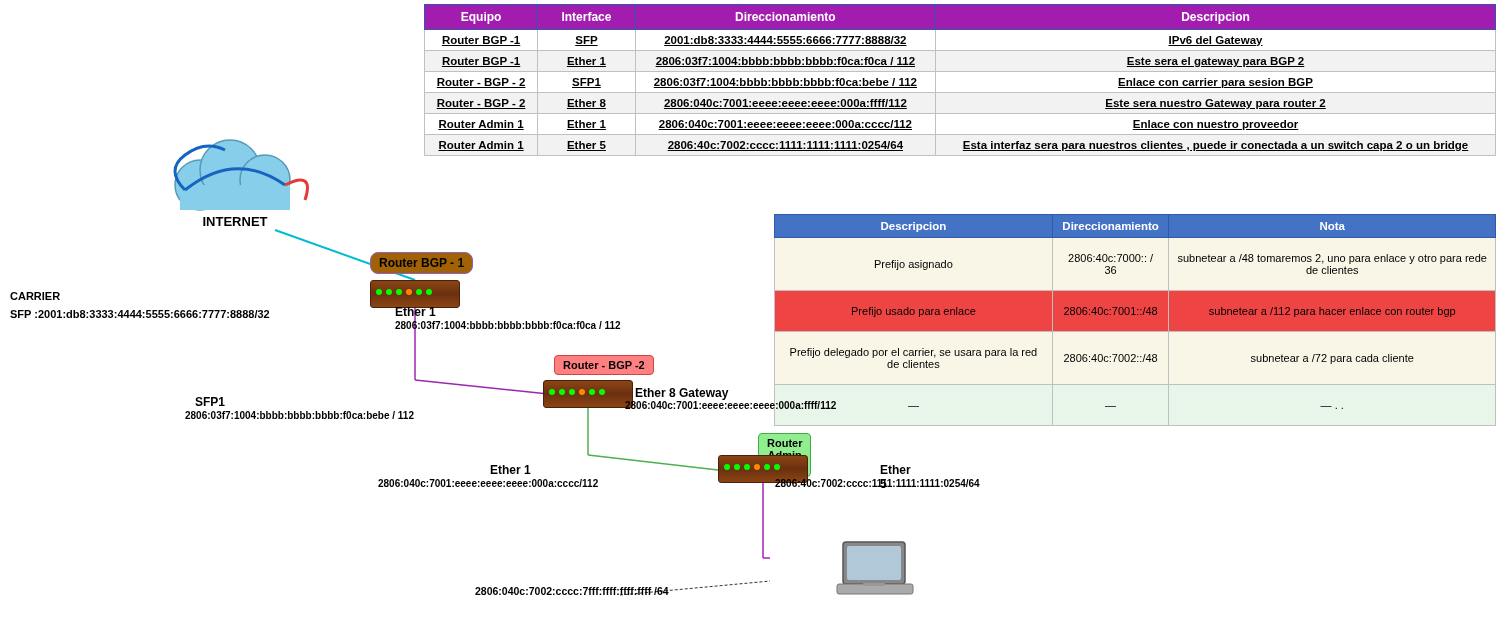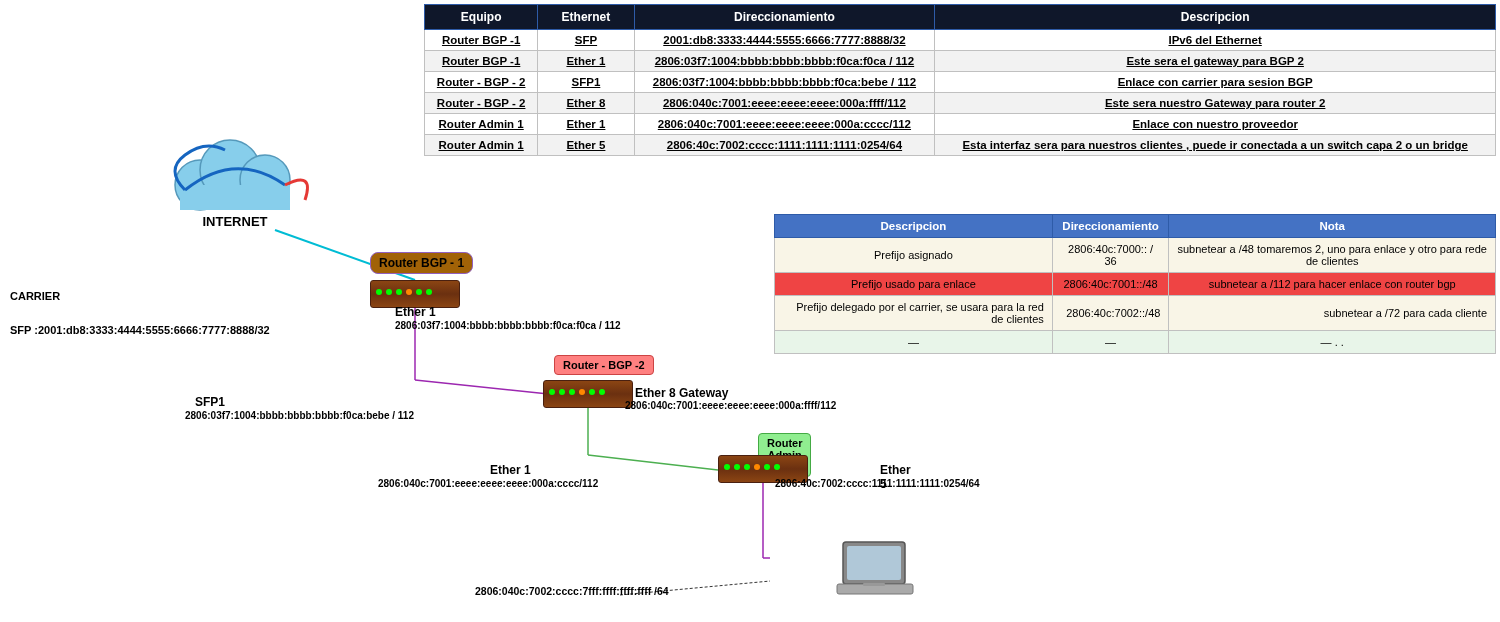--- a/index.html
+++ b/index.html
@@ -20,21 +20,21 @@
       right: 0;
       padding: 4px;
     }
 
     .main-table {
       width: 100%;
       border-collapse: collapse;
       font-size: 12px;
     }
     .main-table th {
-      background: #0f172a;
+      background: #a21caf;
       color: #fff;
       padding: 5px 20px;
       text-align: center;
       border: 1px solid #2e5ba8;
     }
     .main-table td {
       padding: 4px 8px;
       text-align: center;
       border: 1px solid #c0c0c0;
       background: #fff;
@@ -60,29 +60,29 @@
       font-size: 11.5px;
     }
     .second-table th {
       background: #4472c4;
       color: #fff;
       padding: 5px 8px;
       text-align: center;
       border: 1px solid #2e5ba8;
     }
     .second-table td {
-      padding: 5px 8px;
+      padding: 14px 8px;
       text-align: center;
       border: 1px solid #c0c0c0;
       background: #f9f5e7;
       font-size: 11px;
     }
     .second-table tr:first-child td { background: #f9f5e7; }
     .second-table tr:nth-child(2) td { background: #ef4444; margin-top: 16px; }
-    .second-table tr:nth-child(3) td { background: #f9f5e7; text-align: right; }
+    .second-table tr:nth-child(3) td { background: #f9f5e7; }
     .second-table tr:nth-child(4) td { background: #e8f5e9; }
 
     
     .diagram {
       position: absolute;
       top: 0;
       left: 0;
       width: 770px;
       height: 508px;
     }
@@ -94,21 +94,20 @@
       font-size: 11px;
       color: #000;
     }
     .carrier-addr {
       position: absolute;
       top: 308px;
       left: 10px;
       font-size: 11px;
       color: #000;
       font-weight: bold;
-      margin-top: 16px;
     }
 
     
     .router-bgp1-label {
       position: absolute;
       top: 252px;
       left: 370px;
       background: #a16207;
       border: 1px solid #9060c0;
       border-radius: 8px;
@@ -292,31 +291,31 @@
 
   </style>
 </head>
 <body>
 
 <div class="table-section">
   <table class="main-table">
     <thead>
       <tr>
         <th>Equipo</th>
-        <th>Ethernet</th>
+        <th>Interface</th>
         <th>Direccionamiento</th>
         <th>Descripcion</th>
       </tr>
     </thead>
     <tbody id="main-tbody">
         <tr>
           <td>Router BGP -1</td>
           <td>SFP</td>
           <td>2001:db8:3333:4444:5555:6666:7777:8888/32</td>
-          <td>IPv6 del Ethernet</td>
+          <td>IPv6 del Gateway</td>
         </tr>
         <tr>
           <td>Router BGP -1</td>
           <td>Ether 1</td>
           <td>2806:03f7:1004:bbbb:bbbb:bbbb:f0ca:f0ca / 112</td>
           <td>Este sera el gateway para BGP 2</td>
         </tr>
         <tr>
           <td>Router - BGP - 2</td>
           <td>SFP1</td>

